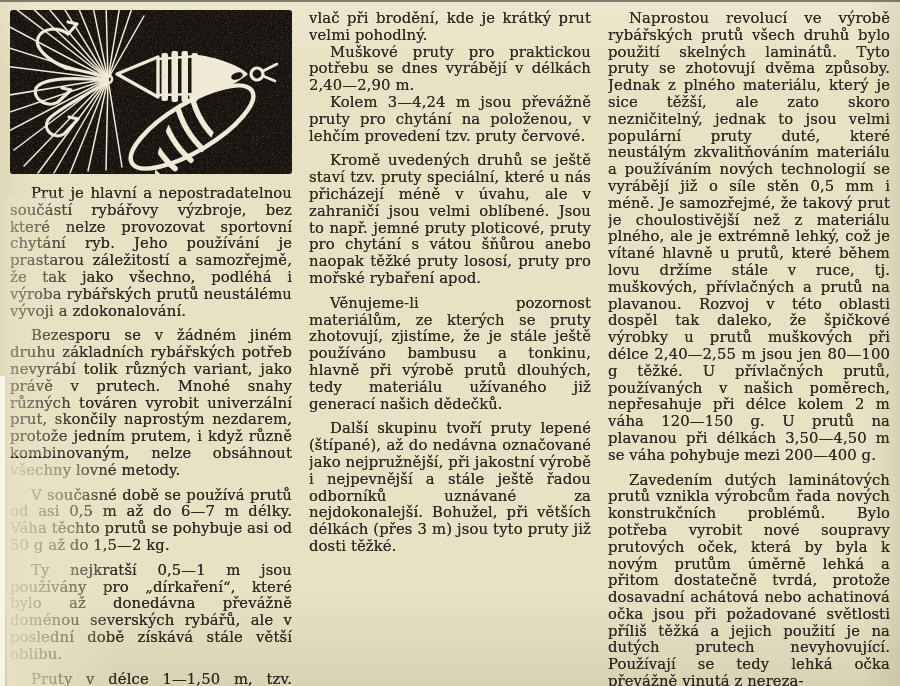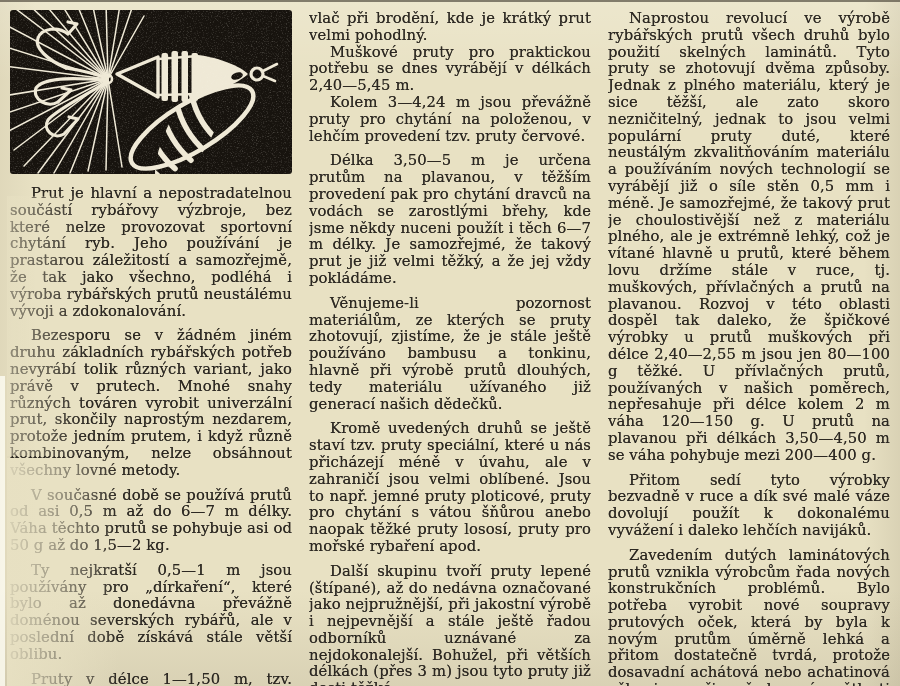--- a/index.html
+++ b/index.html
@@ -133,31 +133,29 @@
     </figure>
     <p>Prut je hlavní a nepostradatelnou součástí rybářovy výzbroje, bez které nelze provozovat sportovní chytání ryb. Jeho používání je prastarou záležitostí a samozřejmě, že tak jako všechno, podléhá i výroba rybářských prutů neustálému vývoji a zdokonalování.</p>
     <p class="sp">Bezesporu se v žádném jiném druhu základních rybářských potřeb nevyrábí tolik různých variant, jako právě v prutech. Mnohé snahy různých továren vyrobit univerzální prut, skončily naprostým nezdarem, protože jedním prutem, i když různě kombinovaným, nelze obsáhnout všechny lovné metody.</p>
     <p class="sp">V současné době se používá prutů od asi 0,5 m až do 6—7 m délky. Váha těchto prutů se pohybuje asi od 50 g až do 1,5—2 kg.</p>
     <p class="sp">Ty nejkratší 0,5—1 m jsou používány pro „dírkaření“, které bylo až donedávna převážně doménou severských rybářů, ale v poslední době získává stále větší oblibu.</p>
     <p class="sp">Pruty v délce 1—1,50 m, tzv. lodičkové, jsou jak sám název říká, vhodné k chytání z lodí a pro pří-</p>
   </div>
 
   <div class="col">
     <p class="nig">vlač při brodění, kde je krátký prut velmi pohodlný.</p>
-    <p>Muškové pruty pro praktickou potřebu se dnes vyrábějí v délkách 2,40—5,45 m.</p>
+    <p>Muškové pruty pro praktickou potřebu se dnes vyrábějí v délkách 2,40—2,90 m.</p>
     <p>Kolem 3—4,24 m jsou převážně pruty pro chytání na položenou, v lehčím provedení tzv. pruty červové.</p>
-    <p class="sp">Délka 3,50—5 m je určena prutům na plavanou, v těžším provedení pak pro chytání dravců na vodách se zarostlými břehy, kde jsme někdy nuceni použít i těch 6—7 m délky. Je samozřejmé, že takový prut je již velmi těžký, a že jej vždy pokládáme.</p>
+    <p class="sp">Kromě uvedených druhů se ještě staví tzv. pruty speciální, které u nás přicházejí méně v úvahu, ale v zahraničí jsou velmi oblíbené. Jsou to např. jemné pruty ploticové, pruty pro chytání s vátou šňůrou anebo naopak těžké pruty lososí, pruty pro mořské rybaření apod.</p>
     <p class="sp">Věnujeme-li pozornost materiálům, ze kterých se pruty zhotovují, zjistíme, že je stále ještě používáno bambusu a tonkinu, hlavně při výrobě prutů dlouhých, tedy materiálu užívaného již generací našich dědečků.</p>
-    <p class="sp">Kromě uvedených druhů se ještě staví tzv. pruty speciální, které u nás přicházejí méně v úvahu, ale v zahraničí jsou velmi oblíbené. Jsou to např. jemné pruty ploticové, pruty pro chytání s vátou šňůrou anebo naopak těžké pruty lososí, pruty pro mořské rybaření apod.</p>
     <p class="sp">Další skupinu tvoří pruty lepené (štípané), až do nedávna označované jako nejpružnější, při jakostní výrobě i nejpevnější a stále ještě řadou odborníků uznávané za nejdokonalejší. Bohužel, při větších délkách (přes 3 m) jsou tyto pruty již dosti těžké.</p>
   </div>
 
   <div class="col">
     <p>Naprostou revolucí ve výrobě rybářských prutů všech druhů bylo použití skelných laminátů. Tyto pruty se zhotovují dvěma způsoby. Jednak z plného materiálu, který je sice těžší, ale zato skoro nezničitelný, jednak to jsou velmi populární pruty duté, které neustálým zkvalitňováním materiálu a používáním nových technologií se vyrábějí již o síle stěn 0,5 mm i méně. Je samozřejmé, že takový prut je choulostivější než z materiálu plného, ale je extrémně lehký, což je vítané hlavně u prutů, které během lovu držíme stále v ruce, tj. muškových, přívlačných a prutů na plavanou. Rozvoj v této oblasti dospěl tak daleko, že špičkové výrobky u prutů muškových při délce 2,40—2,55 m jsou jen 80—100 g těžké. U přívlačných prutů, používaných v našich poměrech, nepřesahuje při délce kolem 2 m váha 120—150 g. U prutů na plavanou při délkách 3,50—4,50 m se váha pohybuje mezi 200—400 g.</p>
-    <p class="sp">Přitom sedí tyto výrobky bezvadně v ruce a dík své malé váze dovolují použít k dokonalému vyvážení i daleko lehčích navijáků.</p>
     <p class="sp">Zavedením dutých laminátových prutů vznikla výrobcům řada nových konstrukčních problémů. Bylo potřeba vyrobit nové soupravy prutových oček, která by byla k novým prutům úměrně lehká a přitom dostatečně tvrdá, protože dosavadní achátová nebo achatinová očka jsou při požadované světlosti příliš těžká a jejich použití je na dutých prutech nevyhovující. Používají se tedy lehká očka převážně vinutá z nereza-</p>
   </div>
 
 </div>
 
 <div class="ink-fade-upper"></div>
 <div class="ink-fade-lower"></div>
 <div class="scan-left-strip"></div>
 <div class="scan-top-edge"></div>
 

